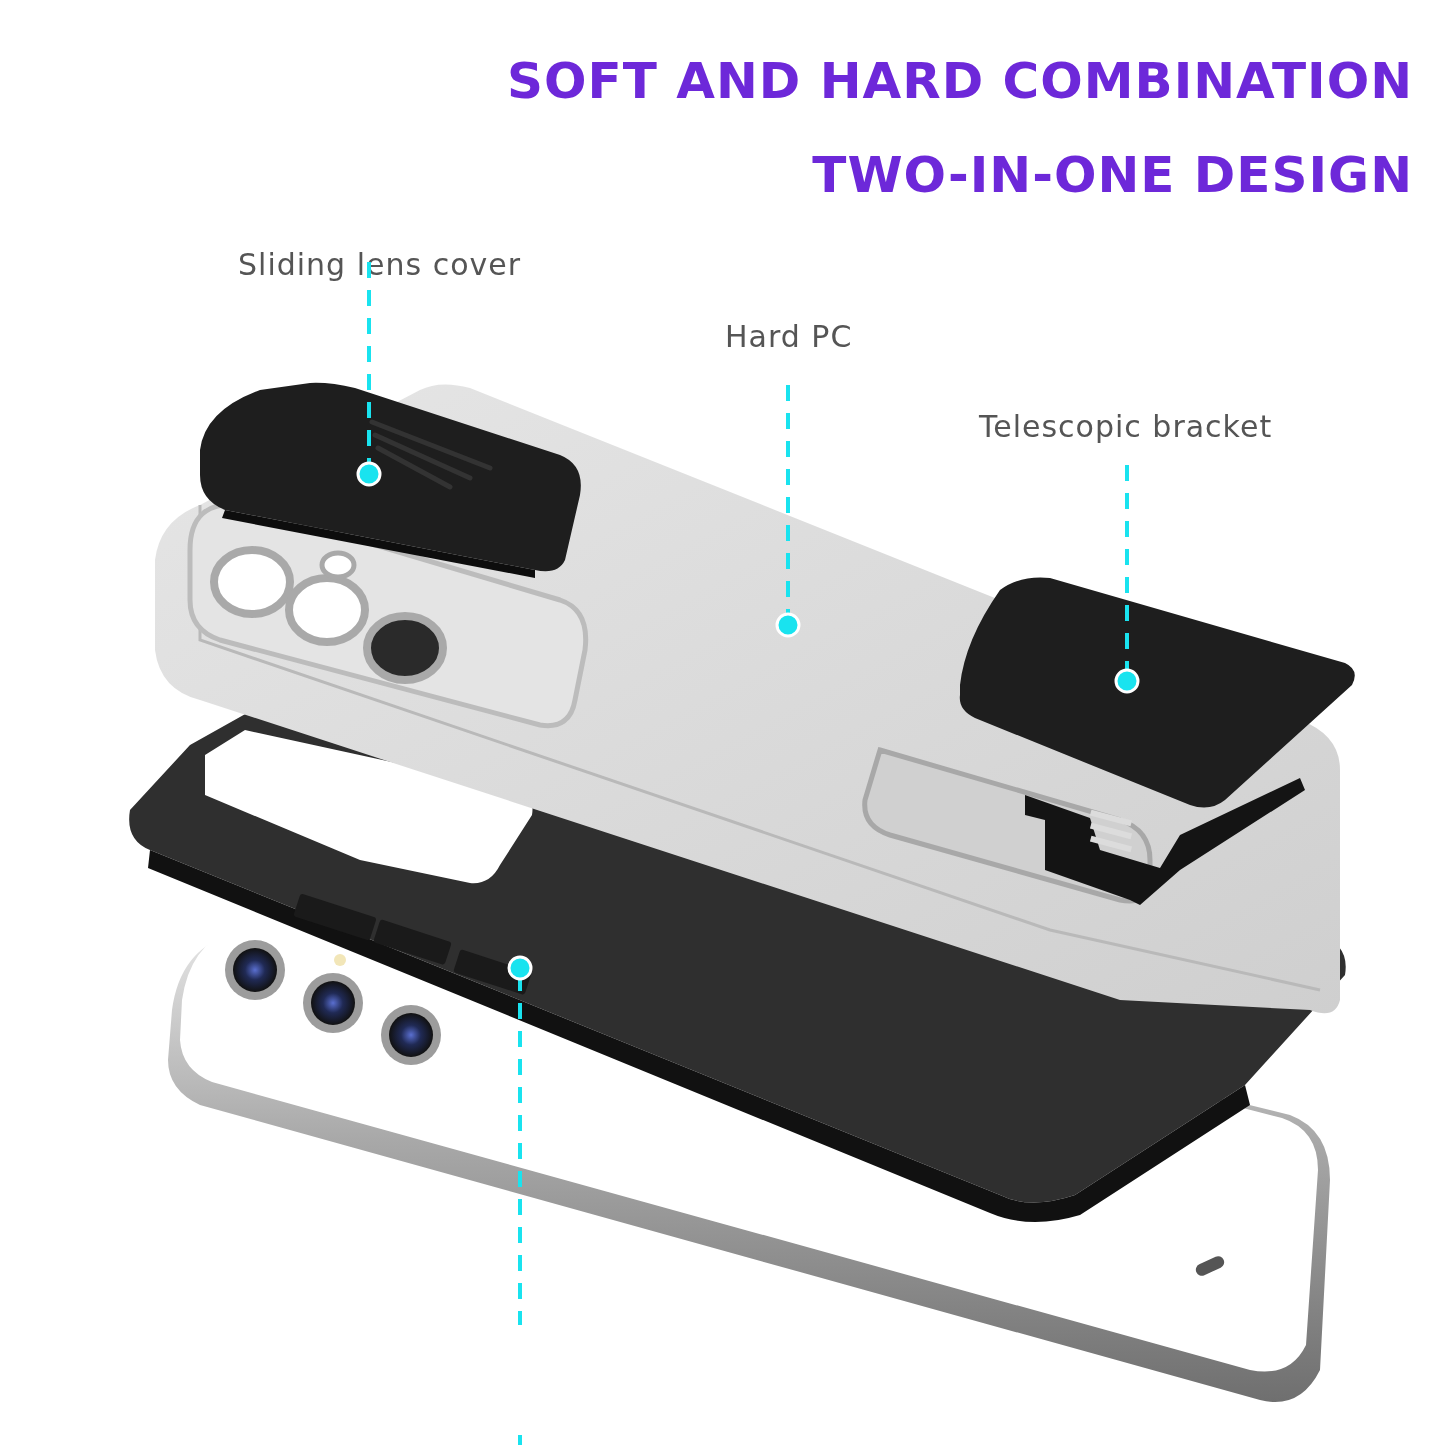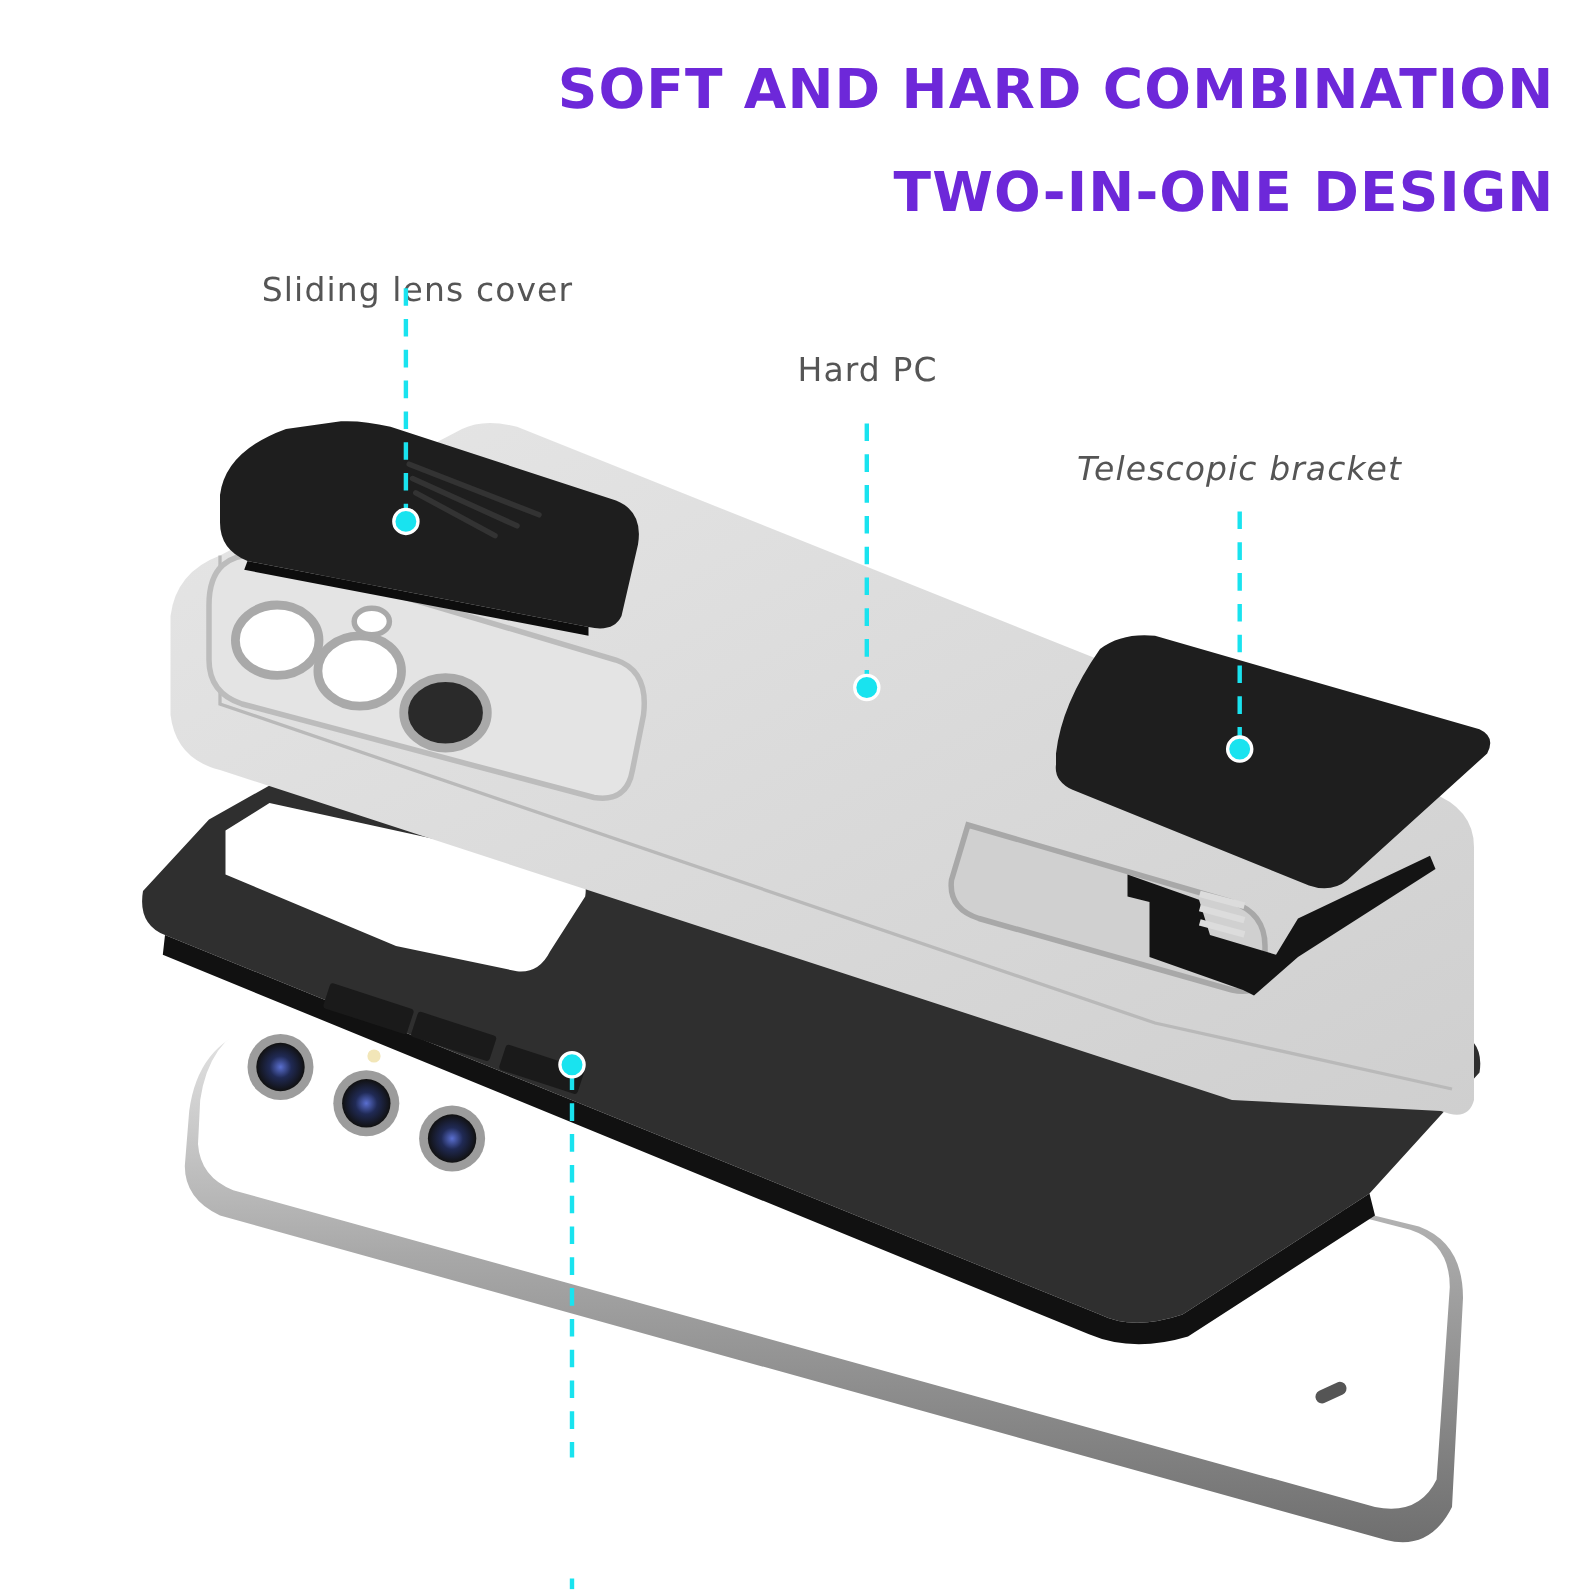--- a/index.html
+++ b/index.html
@@ -11,21 +11,21 @@
   svg.art { position: absolute; left: 0; top: 0; }
 </style>
 </head>
 <body>
 
 <div class="headline l1">SOFT AND HARD COMBINATION</div>
 <div class="headline l2">TWO-IN-ONE DESIGN</div>
 
 <div class="label" style="left:238px; top:204px;margin-top:46px;">Sliding lens cover</div>
 <div class="label" style="left:725px; top:322px;">Hard PC</div>
-<div class="label" style="left:979px; top:412px;font-style:italic;">Telescopic bracket</div>
+<div class="label" style="left:979px; top:412px;">Telescopic bracket</div>
 <div class="label" style="left:452px; top:1019px;">Soft TPU</div>
 
 <svg class="art" width="1445" height="1445" viewBox="0 0 1445 1445">
   <defs>
     <linearGradient id="phoneFrame" x1="0" y1="0" x2="0" y2="1">
       <stop offset="0" stop-color="#f4f4f4"></stop>
       <stop offset="0.5" stop-color="#a8a8a8"></stop>
       <stop offset="1" stop-color="#6f6f6f"></stop>
     </linearGradient>
     <linearGradient id="pcGrad" x1="0" y1="0" x2="1" y2="1">

